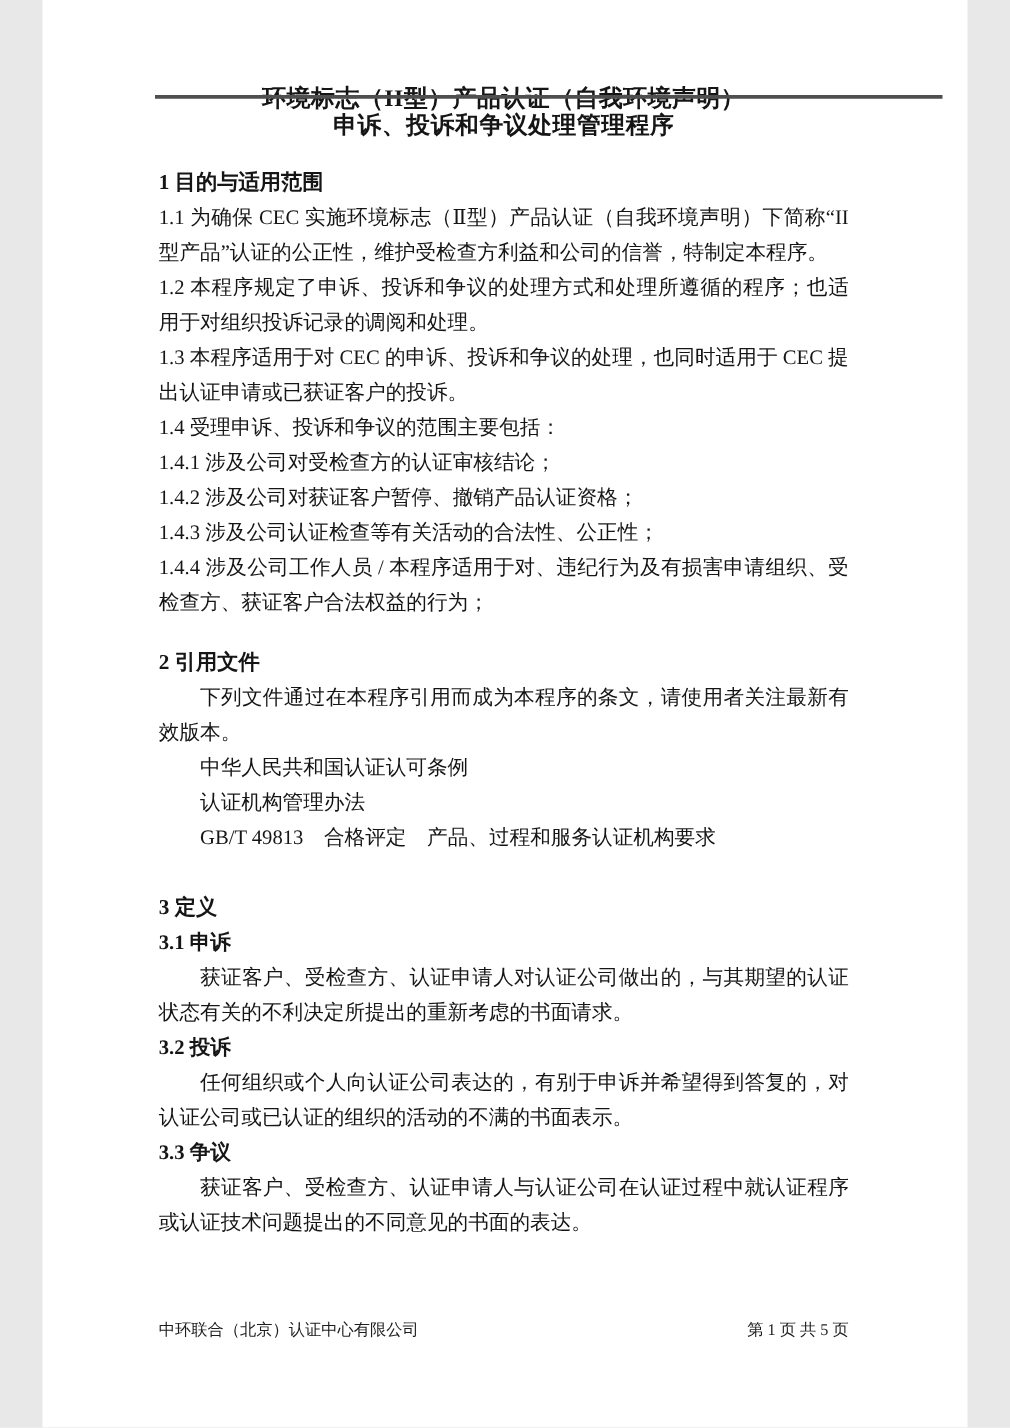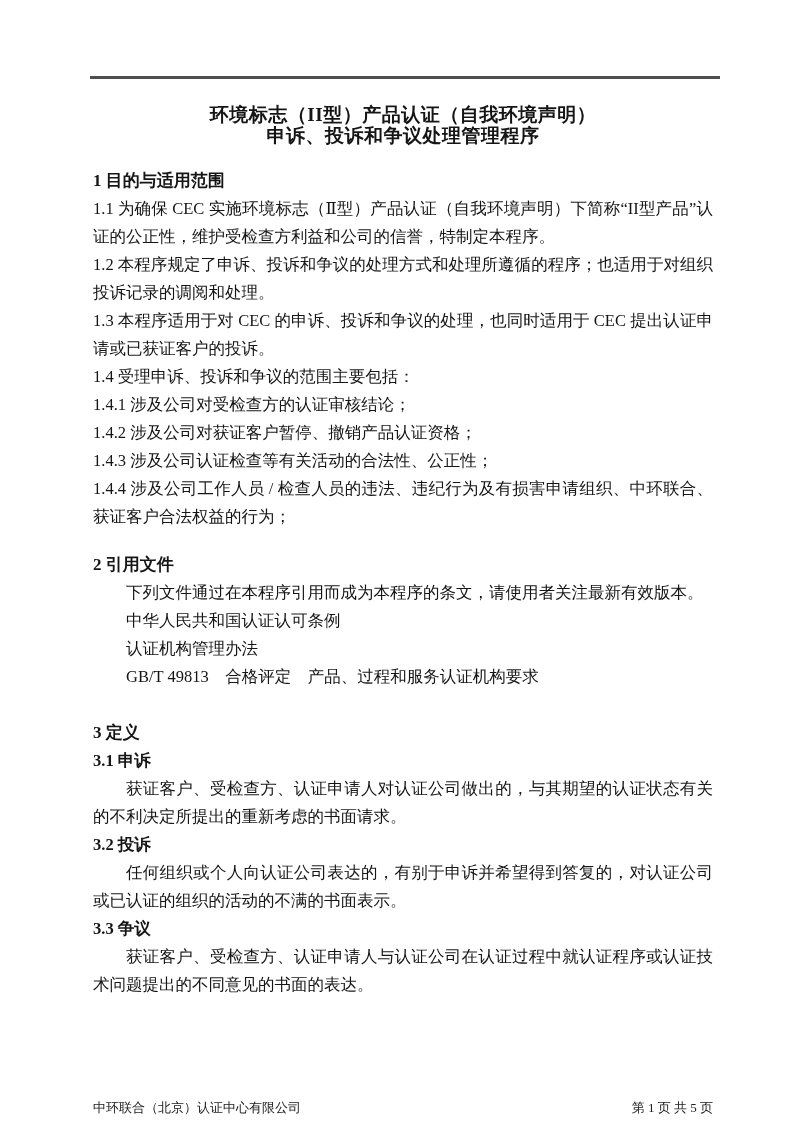--- a/index.html
+++ b/index.html
@@ -1,23 +1,23 @@
 <!DOCTYPE html>
 <html lang="zh"><head>
 <meta charset="utf-8">
 <style>
   html, body { margin: 0; padding: 0; background: #e8e8e8; }
   .page {
     position: relative;
-    width: 808px;
+    width: 740px;
     height: 1142px;
     margin: 0 auto;
     background: #ffffff;
     box-sizing: border-box;
-    padding: 104px 95px 0 93px;
+    padding: 69px 95px 0 93px;
     font-family: "Liberation Serif", "DejaVu Serif", serif;
     color: #151515;
     overflow: hidden;
   }
   .top-rule {
     position: absolute;
     left: 90px;
     top: 76px;
     width: 630px;
     height: 2.5px;
@@ -53,21 +53,21 @@
     margin: 0;
     font-size: 16.5px;
     line-height: 28px;
     text-align: justify;
   }
   p.indent-first { text-indent: 2em; }
   .footer {
     position: absolute;
     left: 93px;
     right: 95px;
-    top: 1100px;
+    top: 1056px;
     display: flex;
     justify-content: space-between;
     align-items: baseline;
     font-size: 13px;
     line-height: 16px;
     color: #1c1c1c;
   }
 </style>
 </head>
 <body>
@@ -81,21 +81,21 @@
 
   <section>
     <h3 class="sec-heading s1">1 目的与适用范围</h3>
     <p class="body-par">1.1 为确保 CEC 实施环境标志（Ⅱ型）产品认证（自我环境声明）下简称“II型产品”认证的公正性，维护受检查方利益和公司的信誉，特制定本程序。</p>
     <p class="body-par">1.2 本程序规定了申诉、投诉和争议的处理方式和处理所遵循的程序；也适用于对组织投诉记录的调阅和处理。</p>
     <p class="body-par">1.3 本程序适用于对 CEC 的申诉、投诉和争议的处理，也同时适用于 CEC 提出认证申请或已获证客户的投诉。</p>
     <p class="body-par">1.4 受理申诉、投诉和争议的范围主要包括：</p>
     <p class="body-par">1.4.1 涉及公司对受检查方的认证审核结论；</p>
     <p class="body-par">1.4.2 涉及公司对获证客户暂停、撤销产品认证资格；</p>
     <p class="body-par">1.4.3 涉及公司认证检查等有关活动的合法性、公正性；</p>
-    <p class="body-par">1.4.4 涉及公司工作人员 / 检查人员的违法、违纪行为及有损害申请组织、中环联合、获证客户合法权益的行为；</p>
+    <p class="body-par">1.4.4 涉及公司工作人员 / 本程序适用于对、违纪行为及有损害申请组织、受检查方、获证客户合法权益的行为；</p>
   </section>
 
   <section>
     <h3 class="sec-heading s2">2 引用文件</h3>
     <p class="body-par indent-first">下列文件通过在本程序引用而成为本程序的条文，请使用者关注最新有效版本。</p>
     <p class="body-par indent-first">中华人民共和国认证认可条例</p>
     <p class="body-par indent-first">认证机构管理办法</p>
     <p class="body-par indent-first">GB/T 49813　合格评定　产品、过程和服务认证机构要求</p>
   </section>
 

